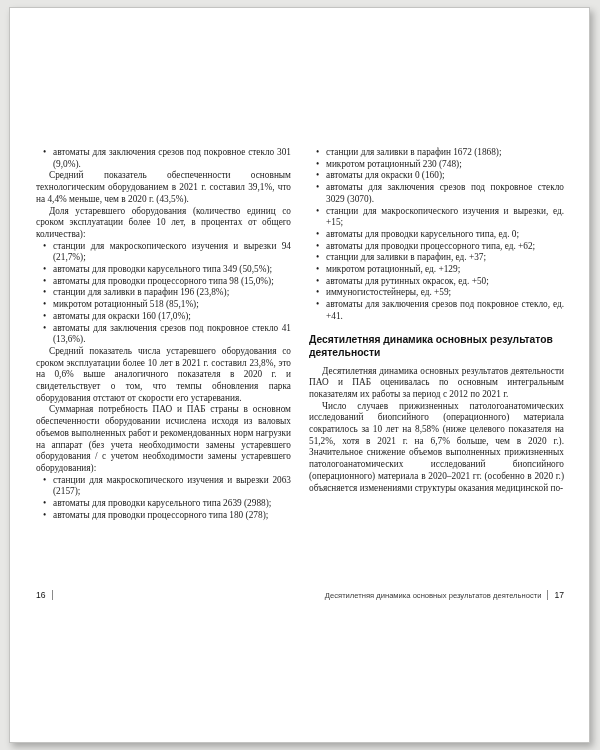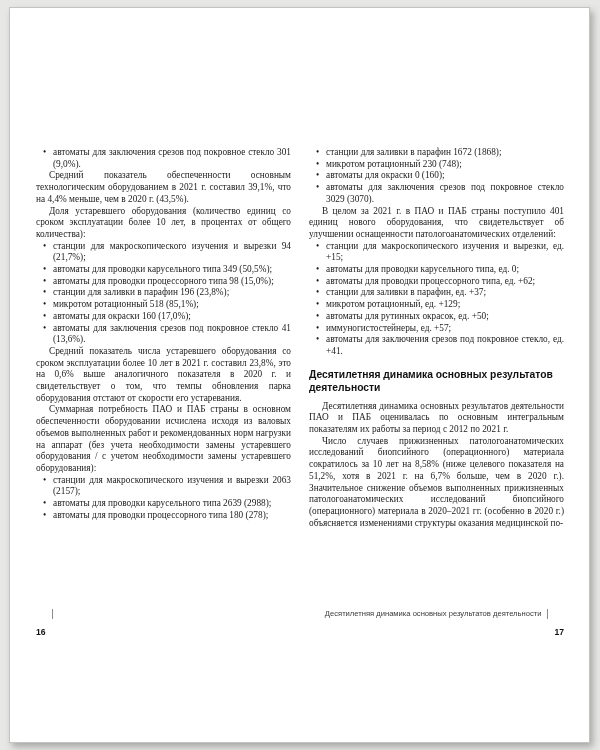--- a/index.html
+++ b/index.html
@@ -68,24 +68,23 @@
     justify-content: space-between;
     align-items: center;
     font-family: "Liberation Sans", sans-serif;
     font-size: 7.6px;
     color: #3a3a3a;
   }
 
   .footer-group { display: flex; align-items: center; white-space: nowrap; }
 
   .fnum {
-    font-weight: bold;
+    font-weight: normal;
     font-size: 8.6px;
     color: #111;
-    margin-top: 37px;
   }
 
   .fdiv {
     display: inline-block;
     width: 1px;
     height: 10px;
     background: #8a8a8a;
     margin: 0 6px;
   }
 </style>
@@ -112,28 +111,27 @@
             <div class="blk paragraph">Суммарная потребность ПАО и ПАБ страны в основном обеспеченности оборудовании исчислена исходя из валовых объемов выполненных работ и рекомендованных норм нагрузки на аппарат (без учета необходимости замены устаревшего оборудования / с учетом необходимости замены устаревшего оборудования):</div>
             <div class="blk bullet"><span class="marker">•</span><span>станции для макроскопического изучения и вырезки 2063 (2157);</span></div>
             <div class="blk bullet"><span class="marker">•</span><span>автоматы для проводки карусельного типа 2639 (2988);</span></div>
             <div class="blk bullet"><span class="marker">•</span><span>автоматы для проводки процессорного типа 180 (278);</span></div>
           </div>
         <div class="col" id="col-right">
             <div class="blk bullet"><span class="marker">•</span><span>станции для заливки в парафин 1672 (1868);</span></div>
             <div class="blk bullet"><span class="marker">•</span><span>микротом ротационный 230 (748);</span></div>
             <div class="blk bullet"><span class="marker">•</span><span>автоматы для окраски 0 (160);</span></div>
             <div class="blk bullet"><span class="marker">•</span><span>автоматы для заключения срезов под покровное стекло 3029 (3070).</span></div>
-            <div class="blk paragraph">В целом за 2021 г. в ПАО и ПАБ страны поступило 401 единиц нового оборудования, что свидетельствует об улучшении оснащенности патологоанатомических отделений:</div>
             <div class="blk bullet"><span class="marker">•</span><span>станции для макроскопического изучения и вырезки, ед. +15;</span></div>
             <div class="blk bullet"><span class="marker">•</span><span>автоматы для проводки карусельного типа, ед. 0;</span></div>
             <div class="blk bullet"><span class="marker">•</span><span>автоматы для проводки процессорного типа, ед. +62;</span></div>
             <div class="blk bullet"><span class="marker">•</span><span>станции для заливки в парафин, ед. +37;</span></div>
             <div class="blk bullet"><span class="marker">•</span><span>микротом ротационный, ед. +129;</span></div>
             <div class="blk bullet"><span class="marker">•</span><span>автоматы для рутинных окрасок, ед. +50;</span></div>
-            <div class="blk bullet"><span class="marker">•</span><span>иммуногистостейнеры, ед. +57;</span></div>
+            <div class="blk bullet"><span class="marker">•</span><span>иммуногистостейнеры, ед. +59;</span></div>
             <div class="blk bullet"><span class="marker">•</span><span>автоматы для заключения срезов под покровное стекло, ед. +41.</span></div>
             <div class="blk heading">Десятилетняя динамика основных результатов деятельности</div>
             <div class="blk paragraph">Десятилетняя динамика основных результатов деятельности ПАО и ПАБ оценивалась по основным интегральным показателям их работы за период с 2012 по 2021 г.</div>
             <div class="blk paragraph">Число случаев прижизненных патологоанатомических исследований биопсийного (операционного) материала сократилось за 10 лет на 8,58% (ниже целевого показателя на 51,2%, хотя в 2021 г. на 6,7% больше, чем в 2020 г.). Значительное снижение объемов выполненных прижизненных патологоанатомических исследований биопсийного (операционного) материала в 2020–2021 гг. (особенно в 2020 г.) объясняется изменениями структуры оказания медицинской по-</div>
           </div>
       </div>
     </div>
 
     <div class="footer">
       <div class="footer-group">

